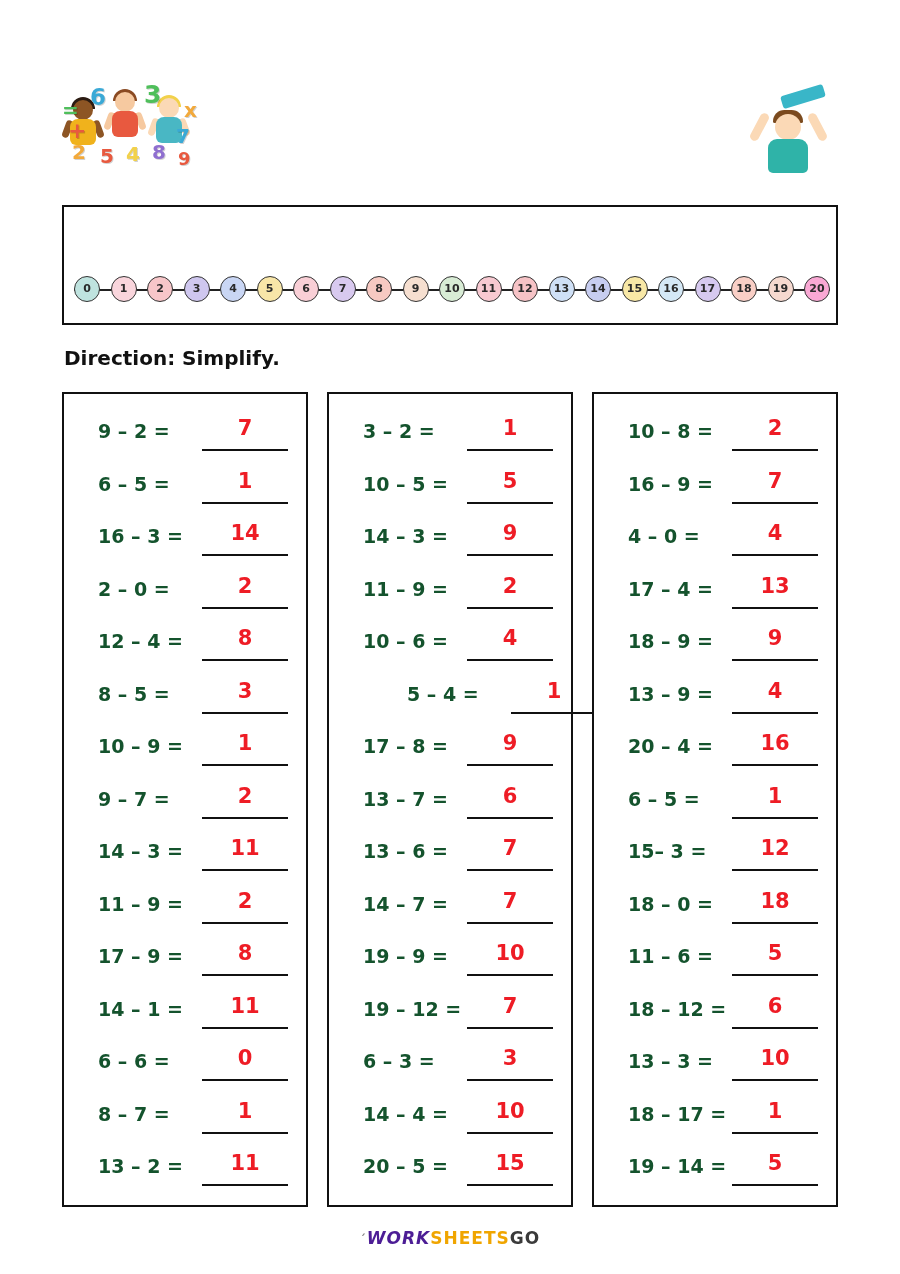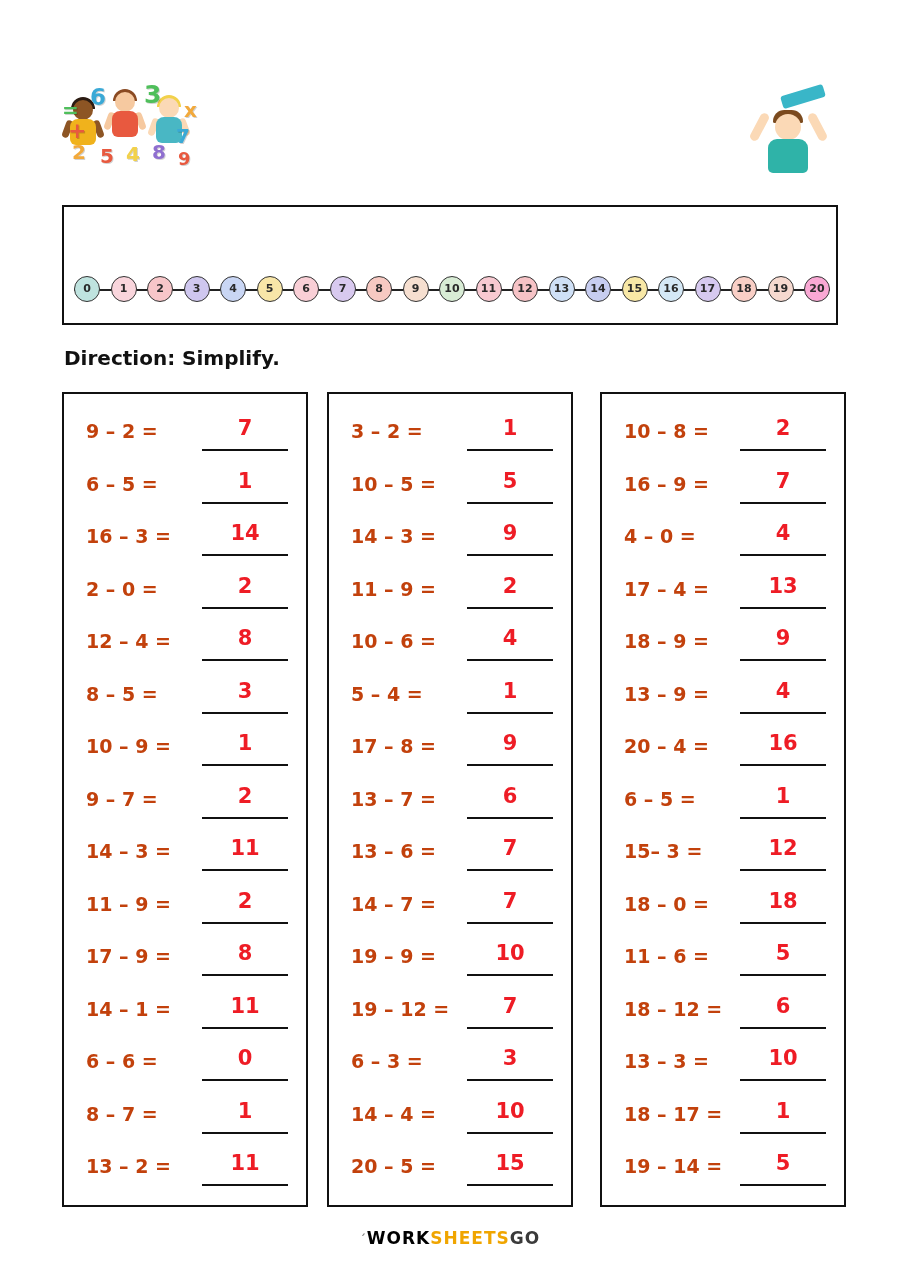--- a/index.html
+++ b/index.html
@@ -174,36 +174,36 @@
     position: absolute;
     top: 392px;
     width: 246px;
     height: 815px;
     border: 2px solid #111;
     box-sizing: border-box;
     background: #fff;
   }
   .col1 { left: 62px; }
   .col2 { left: 327px; }
-  .col3 { left: 592px; margin-left: 8px; }
+  .col3 { left: 592px; }
 
   .prob {
     position: absolute;
     left: 18px;
     width: 210px;
     height: 52px;
   }
   .prob .expr {
     position: absolute;
-    left: 4px;
+    left: 16px;
     top: 10px;
     font-family: "DejaVu Sans", sans-serif;
     font-weight: bold;
     font-size: 19px;
-    color: #c2410c;
+    color: #14532d;
     white-space: nowrap;
   }
   .prob .ansline {
     position: absolute;
     right: 4px;
     top: 39px;
     width: 86px;
     height: 2px;
     background: #111;
   }
@@ -224,21 +224,21 @@
     position: absolute;
     left: 0;
     top: 1228px;
     width: 900px;
     text-align: center;
     font-family: "DejaVu Sans", sans-serif;
     font-weight: bold;
     font-size: 17px;
     letter-spacing: 1px;
   }
-  .f-work { color: #000000; }
+  .f-work { color: #4c1d95; font-style: italic; }
   .f-sheets { color: #f0a500; }
   .f-go { color: #3a3a3a; }
   .f-tick { color: #888; font-size: 12px; }
 </style>
 </head>
 <body>
 
 <div class="header">
 
   <div class="kids-cluster">
@@ -411,21 +411,21 @@
     <div class="prob" style="top: 173.5px;">
       <span class="expr">11 – 9 =</span>
       <span class="ans">2</span>
       <span class="ansline"></span>
     </div>
     <div class="prob" style="top: 226px;">
       <span class="expr">10 – 6 =</span>
       <span class="ans">4</span>
       <span class="ansline"></span>
     </div>
-    <div class="prob" style="top: 278.5px;">
+    <div class="prob" style="top: 278.5px; margin-left: 44px;">
       <span class="expr">5 – 4 =</span>
       <span class="ans">1</span>
       <span class="ansline"></span>
     </div>
     <div class="prob" style="top: 331px;">
       <span class="expr">17 – 8 =</span>
       <span class="ans">9</span>
       <span class="ansline"></span>
     </div>
     <div class="prob" style="top: 383.5px;">

